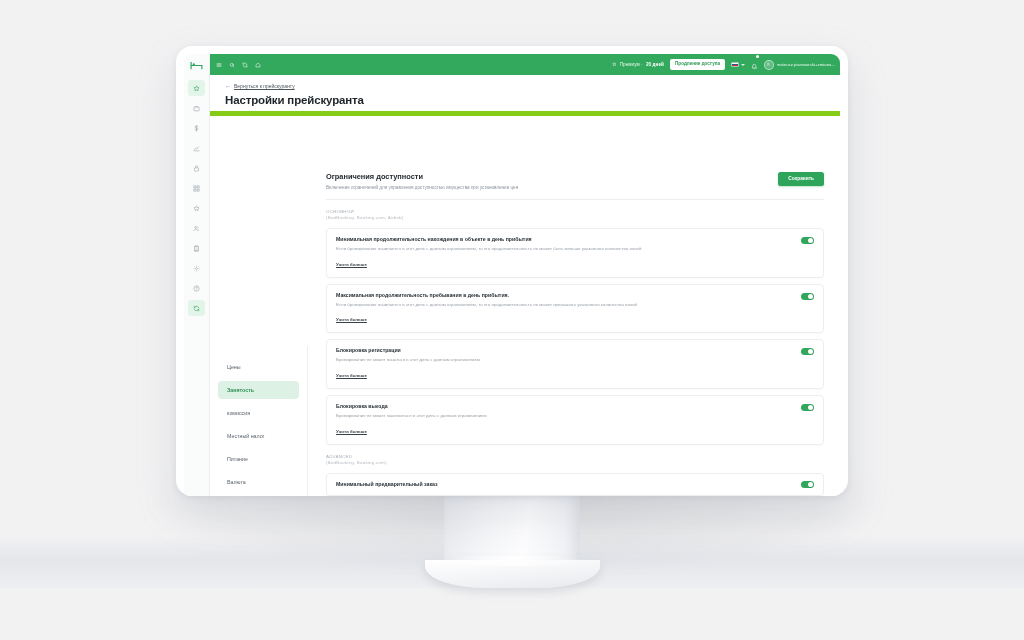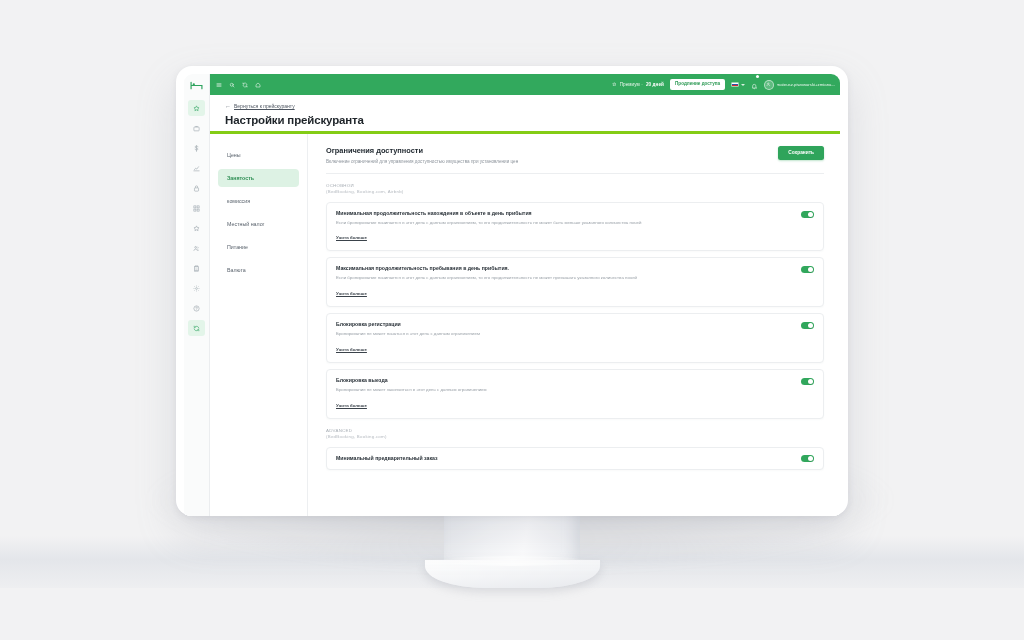--- a/index.html
+++ b/index.html
@@ -74,21 +74,20 @@
     left: 176px;
     top: 46px;
     width: 672px;
     height: 450px;
     background: #ffffff;
     border-radius: 16px;
     box-shadow: 0 18px 40px rgba(140,146,158,0.22), 0 2px 6px rgba(140,146,158,0.16);
     padding: 8px 8px 0 8px;
     box-sizing: border-box;
     overflow: hidden;
-    margin-top: 20px;
   }
   .screen {
     position: relative;
     width: 656px;
     height: 442px;
     background: #ffffff;
     border-radius: 9px 9px 0 0;
     overflow: hidden;
   }
 
@@ -267,21 +266,22 @@
     font-weight: 700;
     color: #1e2429;
     letter-spacing: -.15px;
   }
 
   
   .body-split {
     flex: 1;
     display: flex;
     min-height: 0;
-    border-top: 3px solid #84cc16;
+    border-top: 5px solid #84cc16;
+    align-items: flex-end;
   }
 
   
   .subnav {
     width: 98px;
     flex: 0 0 98px;
     border-right: 1px solid #edeff1;
     padding: 12px 8px 0 8px;
     box-sizing: border-box;
     background: #ffffff;

